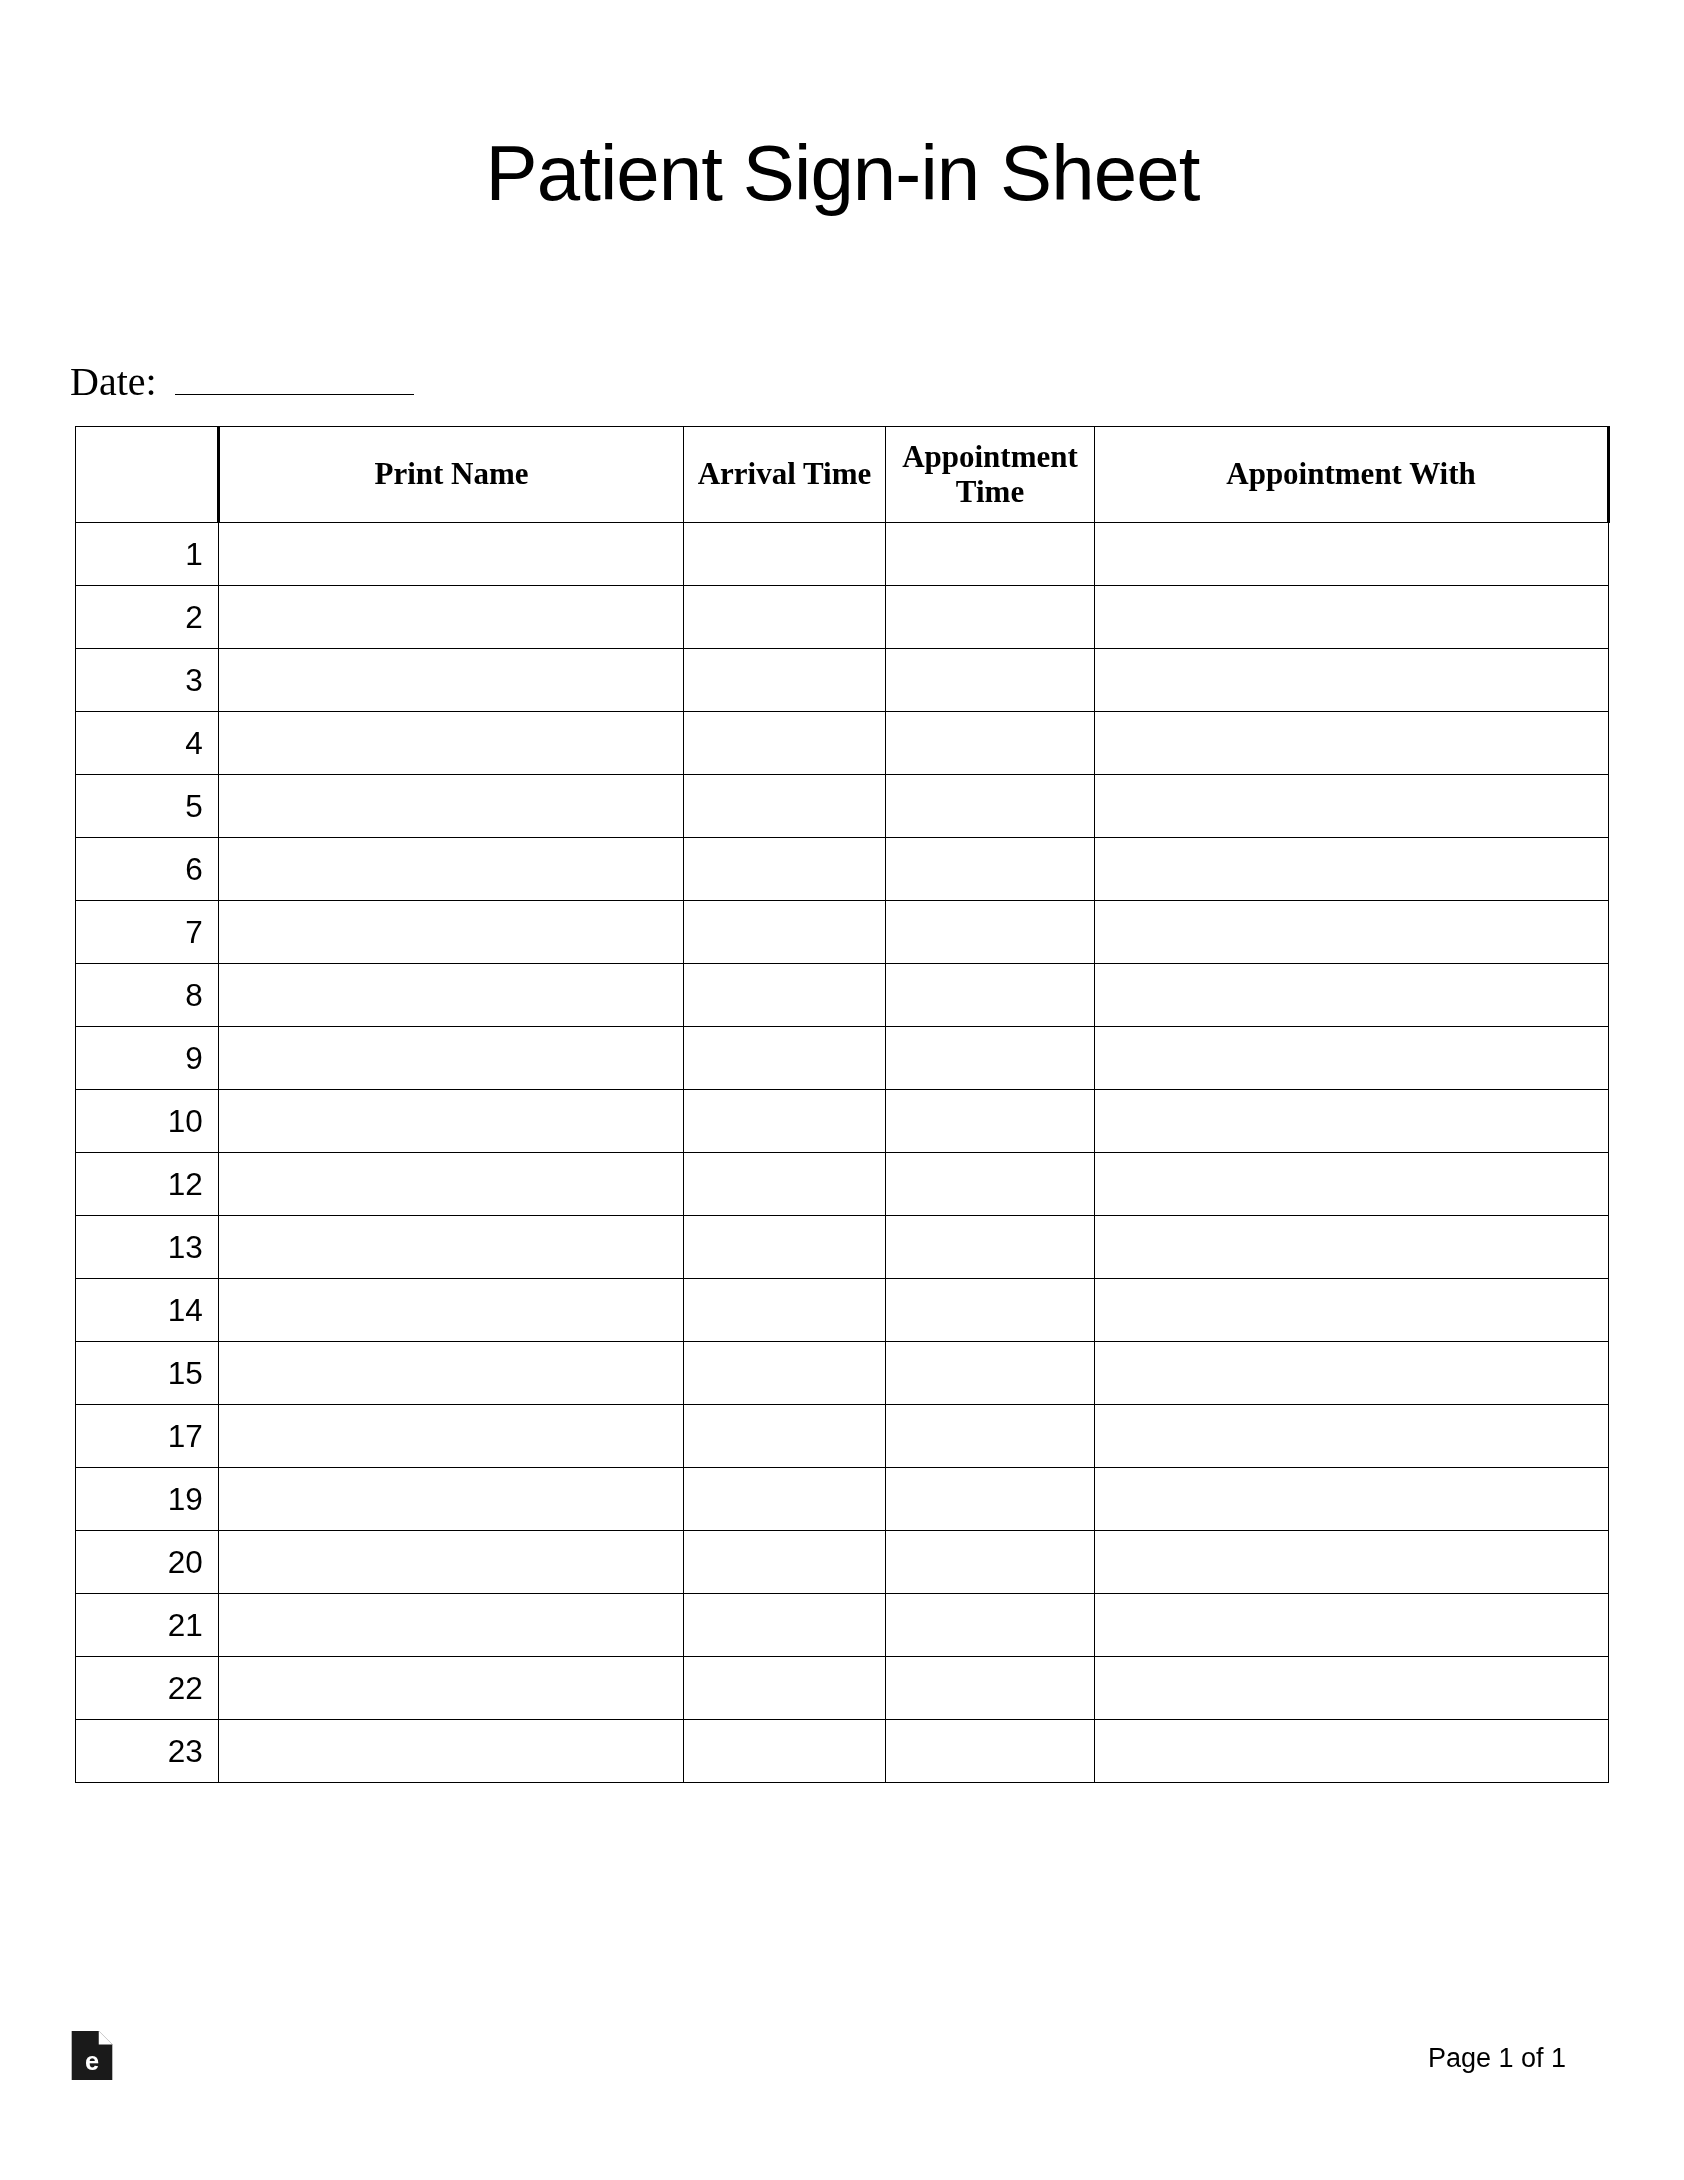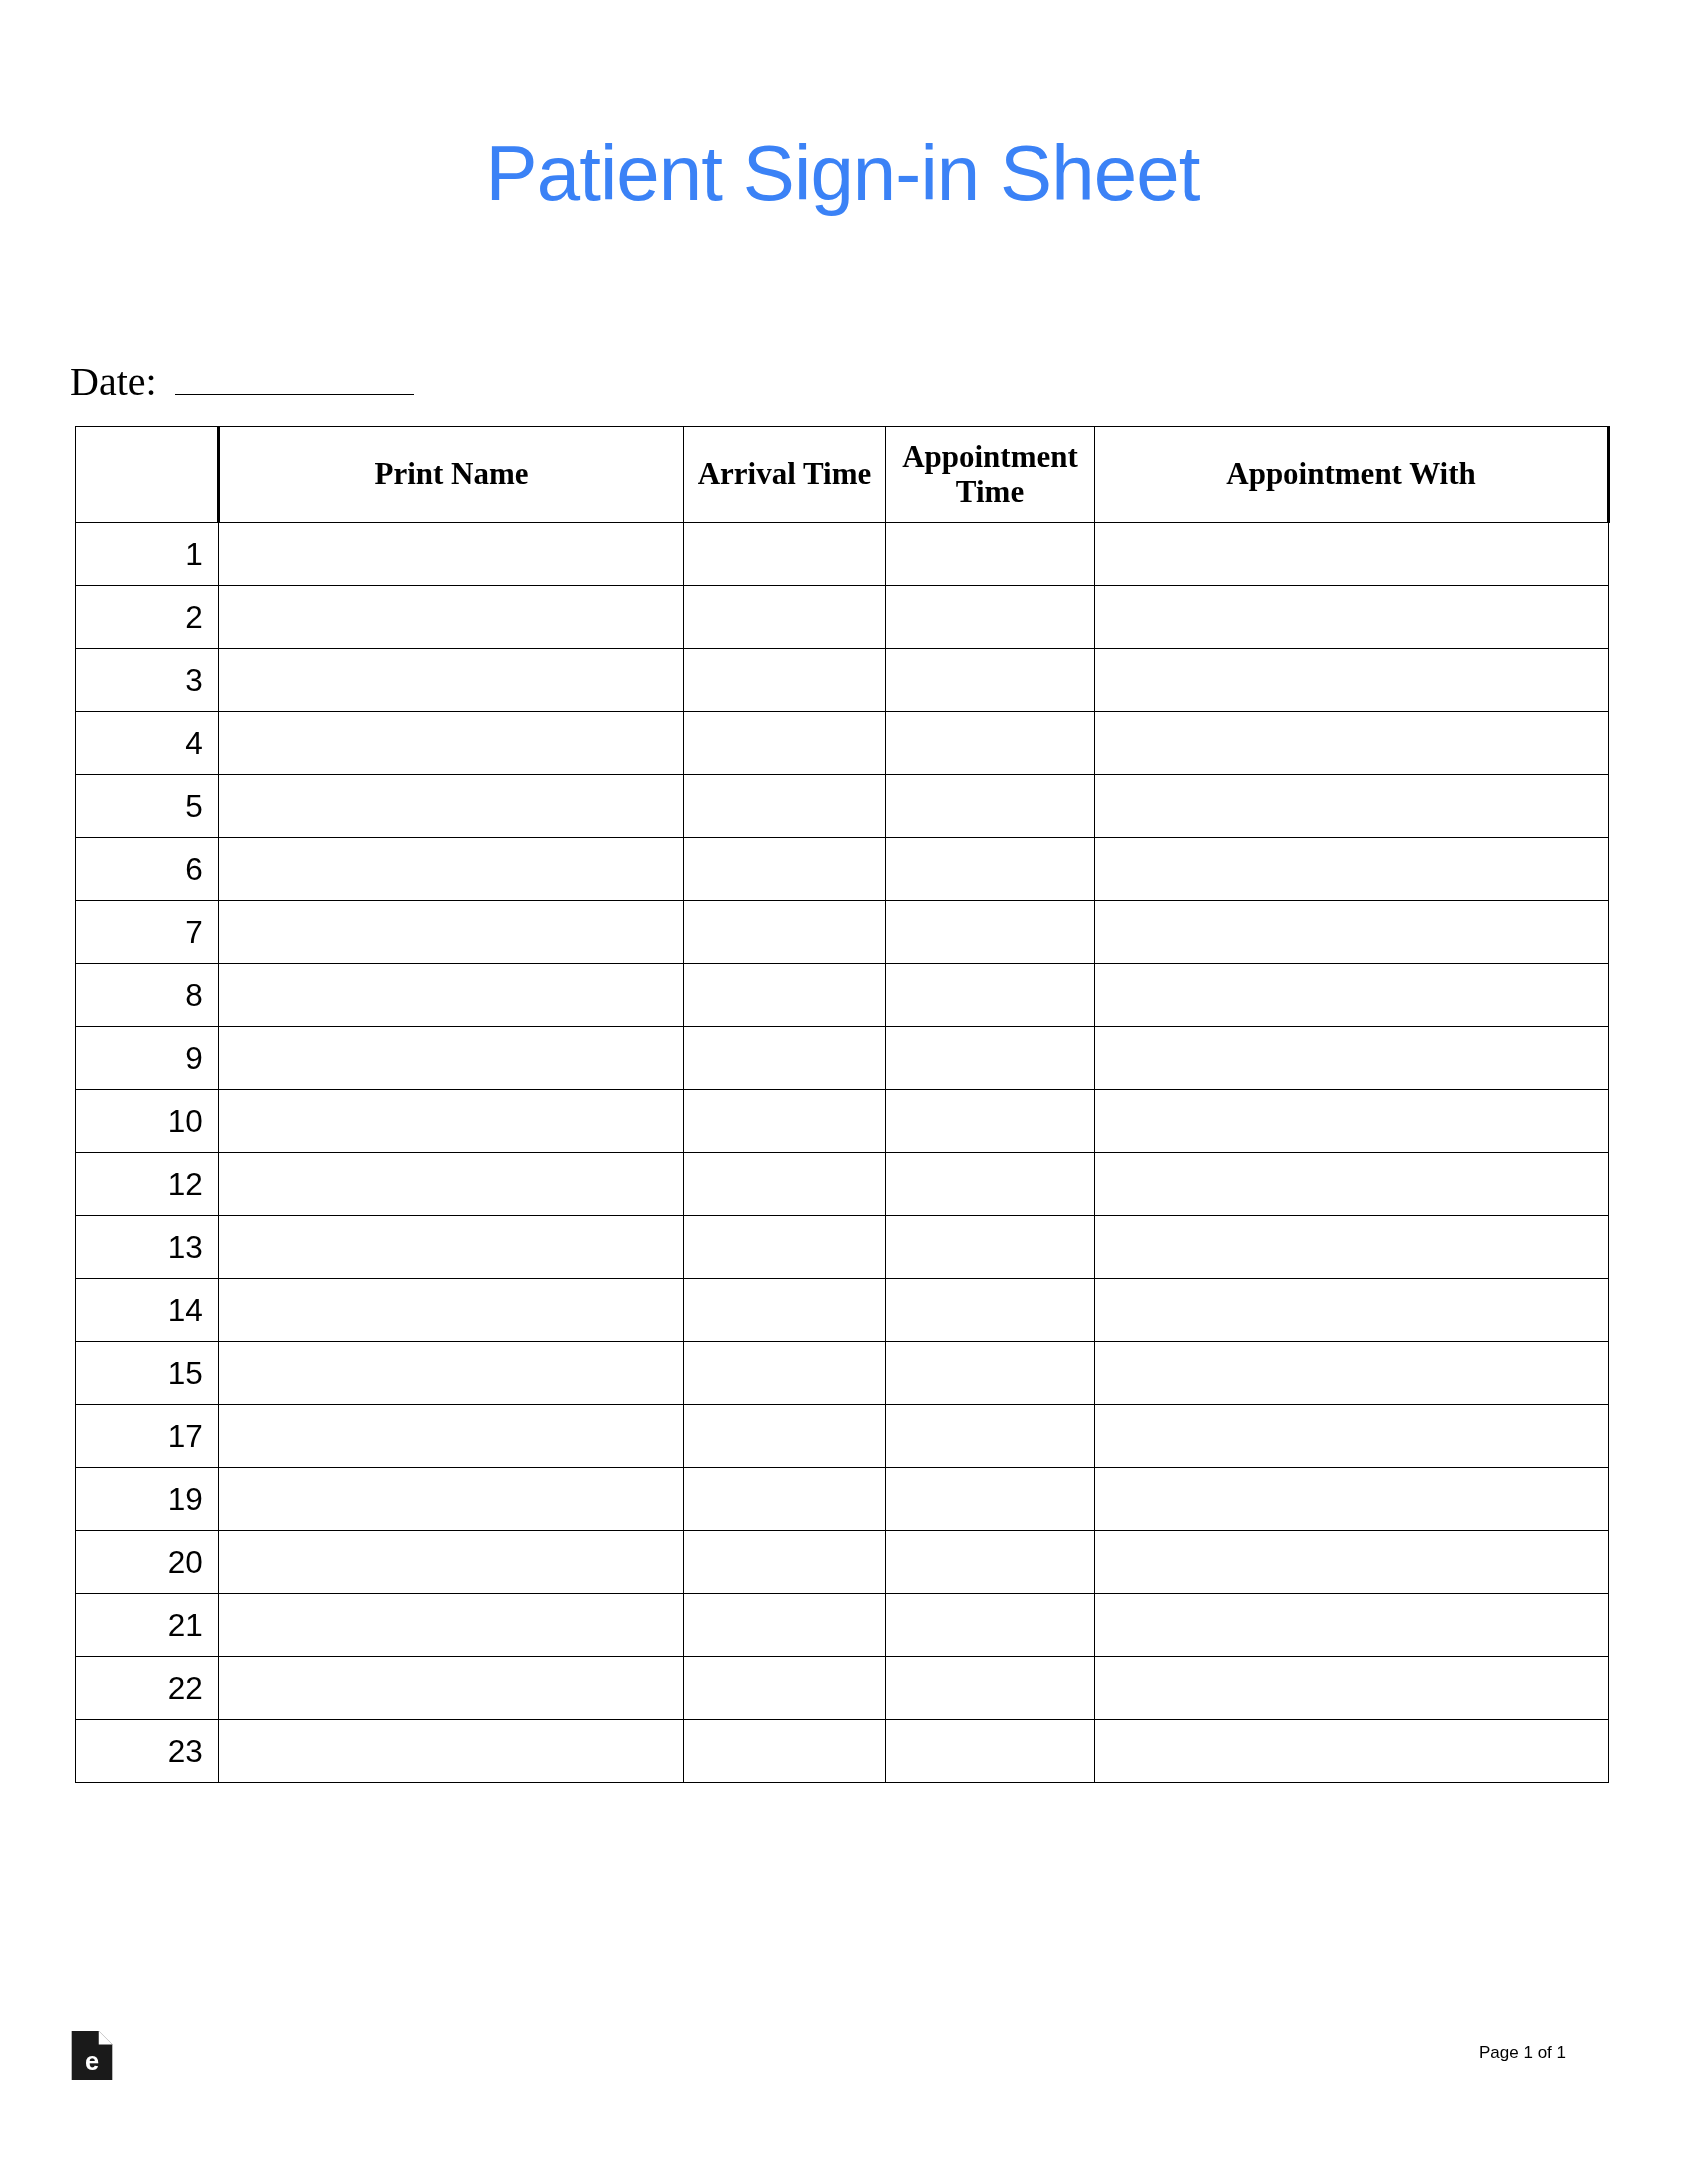--- a/index.html
+++ b/index.html
@@ -27,21 +27,21 @@
   .title {
     position: absolute;
     left: 0;
     top: 128px;
     width: 1685px;
     text-align: center;
     font-family: "Liberation Sans", sans-serif;
     font-size: 78px;
     font-weight: 400;
     letter-spacing: -0.9px;
-    color: #3b82f6;
+    color: #000000;
     white-space: nowrap;
   }
 
   .date-line {
     position: absolute;
     left: 70px;
     top: 358px;
     font-family: "Liberation Serif", serif;
     font-size: 40px;
     color: #000;
@@ -124,21 +124,21 @@
     width: 44px;
     height: 53px;
   }
   .footer-logo svg { display: block; }
 
   .page-num {
     position: absolute;
     right: 119px;
     top: 2043px;
     font-family: "Liberation Sans", sans-serif;
-    font-size: 17px;
+    font-size: 27px;
     color: #000;
     white-space: nowrap;
     text-align: center;
   }
 </style>
 </head>
 <body>
 
 <div class="page">
 

